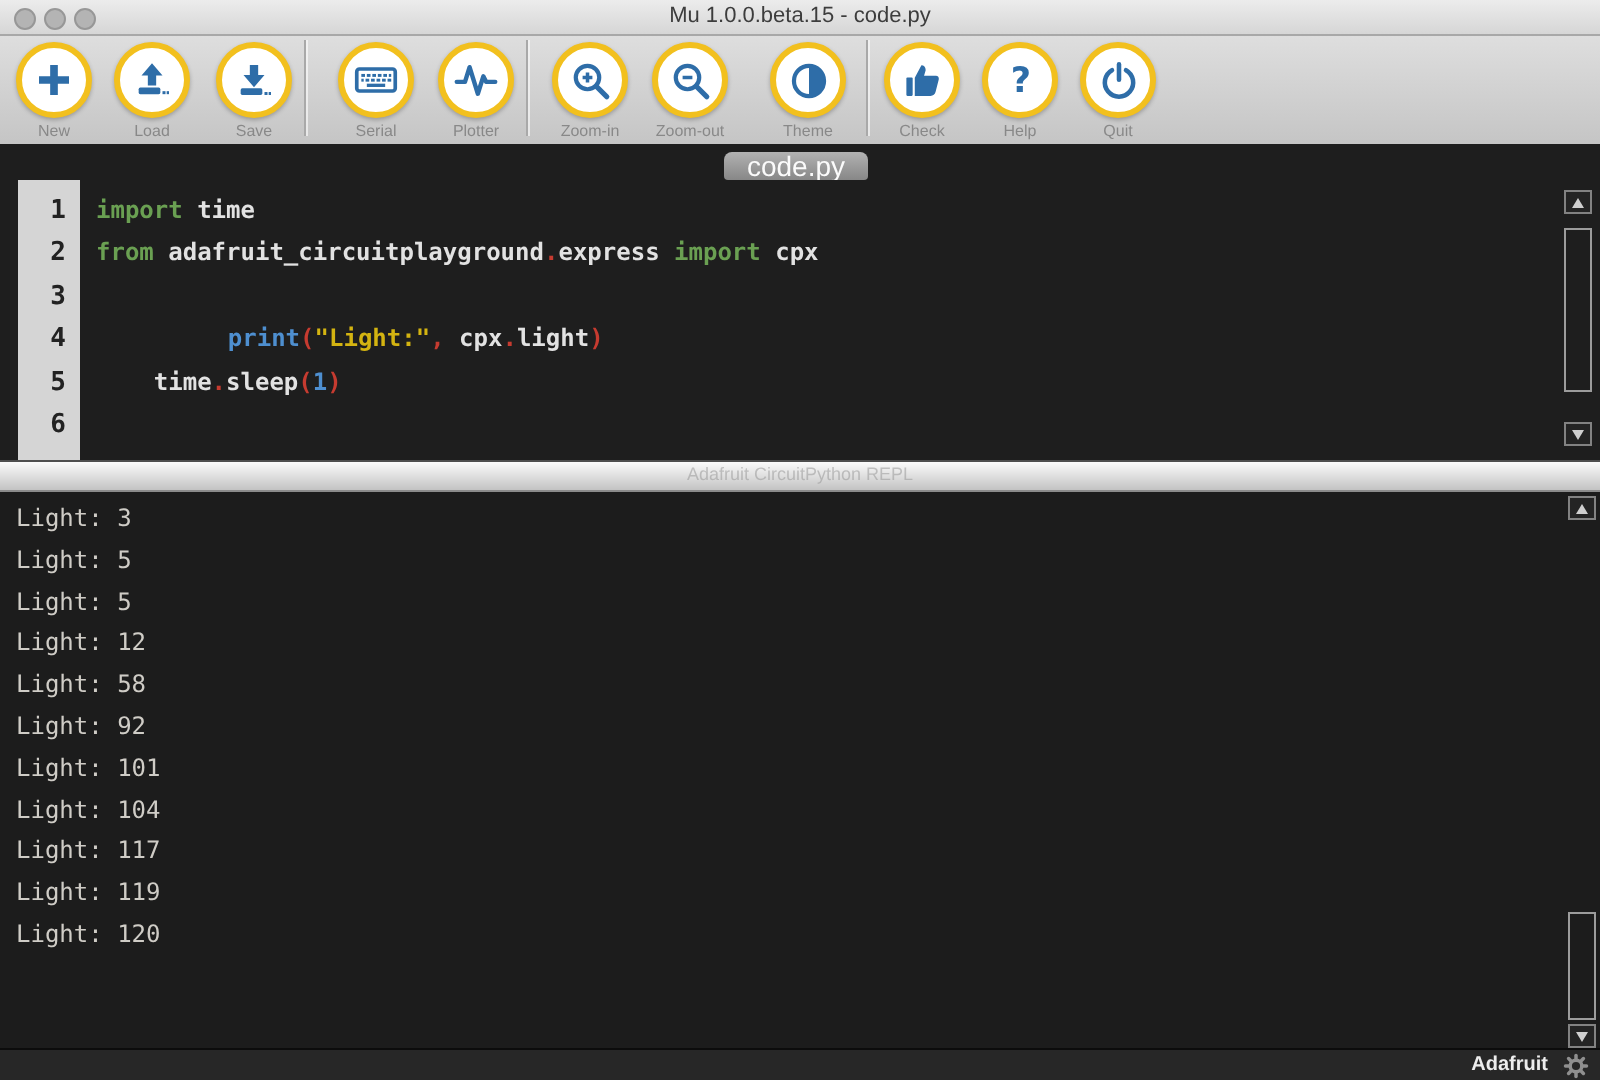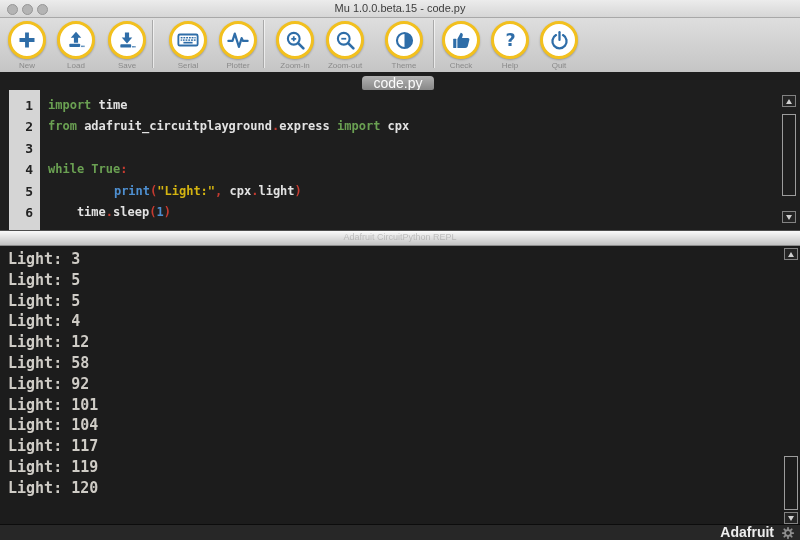--- a/index.html
+++ b/index.html
@@ -61,27 +61,27 @@
   .splitter{position:absolute;left:0;top:230px;width:800px;height:14px;
     background:linear-gradient(#fbfbfb,#c3c3c3);border-top:1px solid #4e4e4e;
     border-bottom:1px solid #8b8b8b;box-sizing:content-box;
     text-align:center;font-size:9px;line-height:13px;color:#9a9a9a;}
   .splitter span{opacity:.55;margin-top:28px;}
   
   .console{position:absolute;left:0;top:246px;width:800px;height:278px;
     background:var(--console-bg);overflow:hidden;}
   .conlines{position:absolute;left:8px;top:3px;}
   .conline{height:20.8px;line-height:20.8px;white-space:pre;
-    font-family:"DejaVu Sans Mono",monospace;font-weight:bold;font-size:15px;
+    font-family:"DejaVu Sans Mono",monospace;font-weight:normal;font-size:12px;
     color:var(--console-text);}
   
   .statusbar{position:absolute;left:0;top:524px;width:800px;height:16px;
     background:#272727;border-top:1px solid #0c0c0c;box-sizing:border-box;}
   .mode-label{position:absolute;right:26px;top:0;height:16px;line-height:15px;
-    font-size:14px;font-weight:bold;color:#ededed;}
+    font-size:10px;font-weight:bold;color:#ededed;}
   .gear{position:absolute;right:5px;top:1px;color:#8f8f8f;}
 </style>
 </head>
 <body>
 
 <div class="titlebar">
   <div class="tl-dot" style="left:7px"></div>
   <div class="tl-dot" style="left:22px"></div>
   <div class="tl-dot" style="left:37px"></div>
   <div class="win-title">Mu 1.0.0.beta.15 - code.py</div>
@@ -222,21 +222,20 @@
       <div class="gnum">2</div>
       <div class="gnum">3</div>
       <div class="gnum">4</div>
       <div class="gnum">5</div>
       <div class="gnum">6</div>
     </div>
   <div class="codelines">
       <div class="cline"><span class="tok-kw">import</span><span class="tok-def"> time</span></div>
       <div class="cline"><span class="tok-kw">from</span><span class="tok-def"> adafruit_circuitplayground</span><span class="tok-punct">.</span><span class="tok-def">express </span><span class="tok-kw">import</span><span class="tok-def"> cpx</span></div>
       <div class="cline"></div>
-      <div class="cline"><span class="tok-kw">while</span><span class="tok-def"> </span><span class="tok-kw">True</span><span class="tok-punct">:</span></div>
       <div class="cline"><span class="tok-def">    </span><span class="tok-builtin">print</span><span class="tok-punct">(</span><span class="tok-str">"Light:"</span><span class="tok-punct">,</span><span class="tok-def"> cpx</span><span class="tok-punct">.</span><span class="tok-def">light</span><span class="tok-punct">)</span></div>
       <div class="cline"><span class="tok-def">    time</span><span class="tok-punct">.</span><span class="tok-def">sleep</span><span class="tok-punct">(</span><span class="tok-num">1</span><span class="tok-punct">)</span></div>
     </div>
 
   <div>
     <div class="sbtn" style="left:782px;top:5px">
         <div class="tri-up"></div>
       </div>
     <div class="sthumb" style="left:782px;top:24px;height:82px"></div>
     <div class="sbtn" style="left:782px;top:121px">
@@ -247,21 +246,20 @@
 
 <div class="splitter">
   <span>Adafruit CircuitPython REPL</span>
 </div>
 
 <div class="console">
   <div class="conlines">
       <div class="conline">Light: 3</div>
       <div class="conline">Light: 5</div>
       <div class="conline">Light: 5</div>
-      <div class="conline">Light: 4</div>
       <div class="conline">Light: 12</div>
       <div class="conline">Light: 58</div>
       <div class="conline">Light: 92</div>
       <div class="conline">Light: 101</div>
       <div class="conline">Light: 104</div>
       <div class="conline">Light: 117</div>
       <div class="conline">Light: 119</div>
       <div class="conline">Light: 120</div>
     </div>
   <div>

